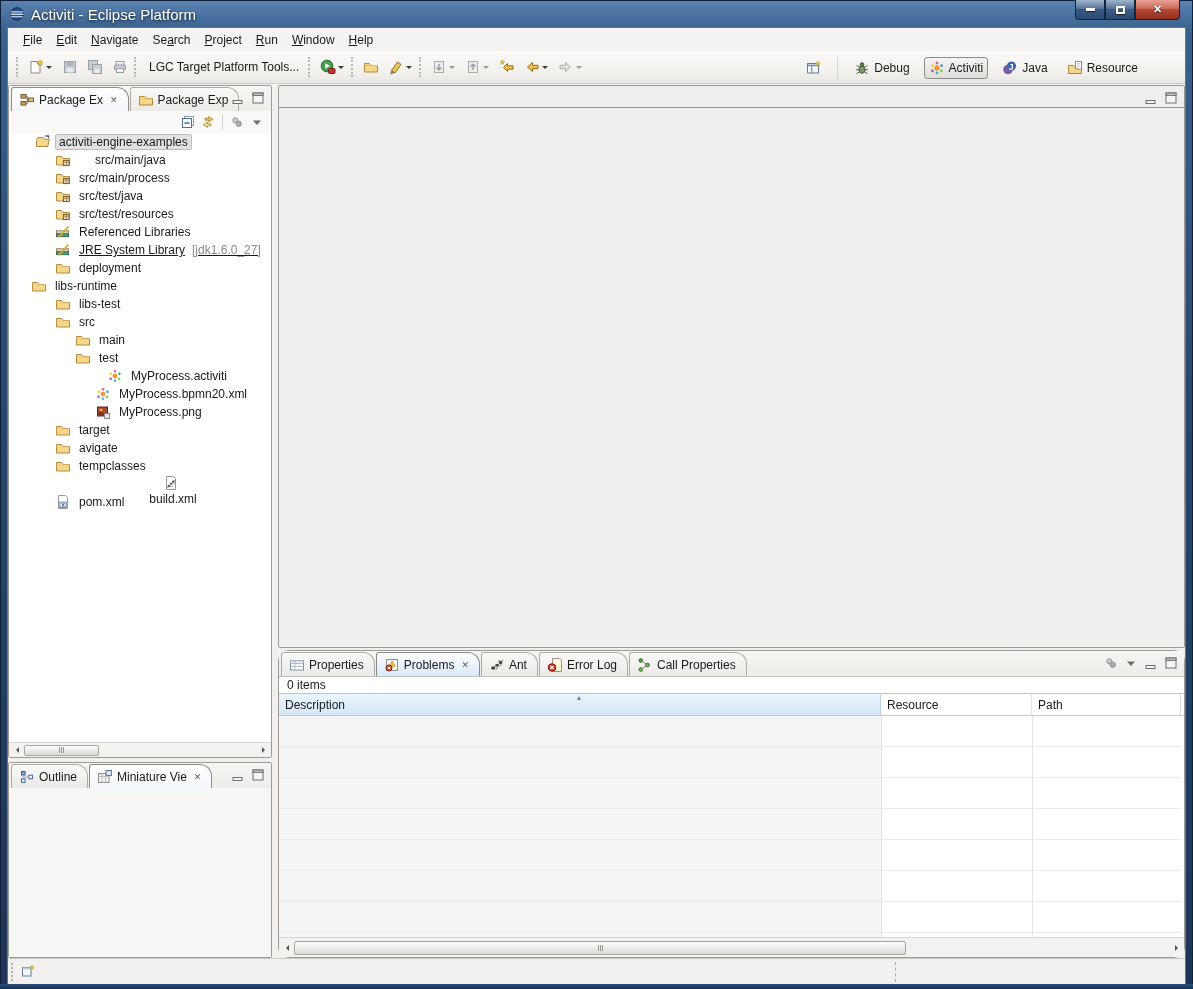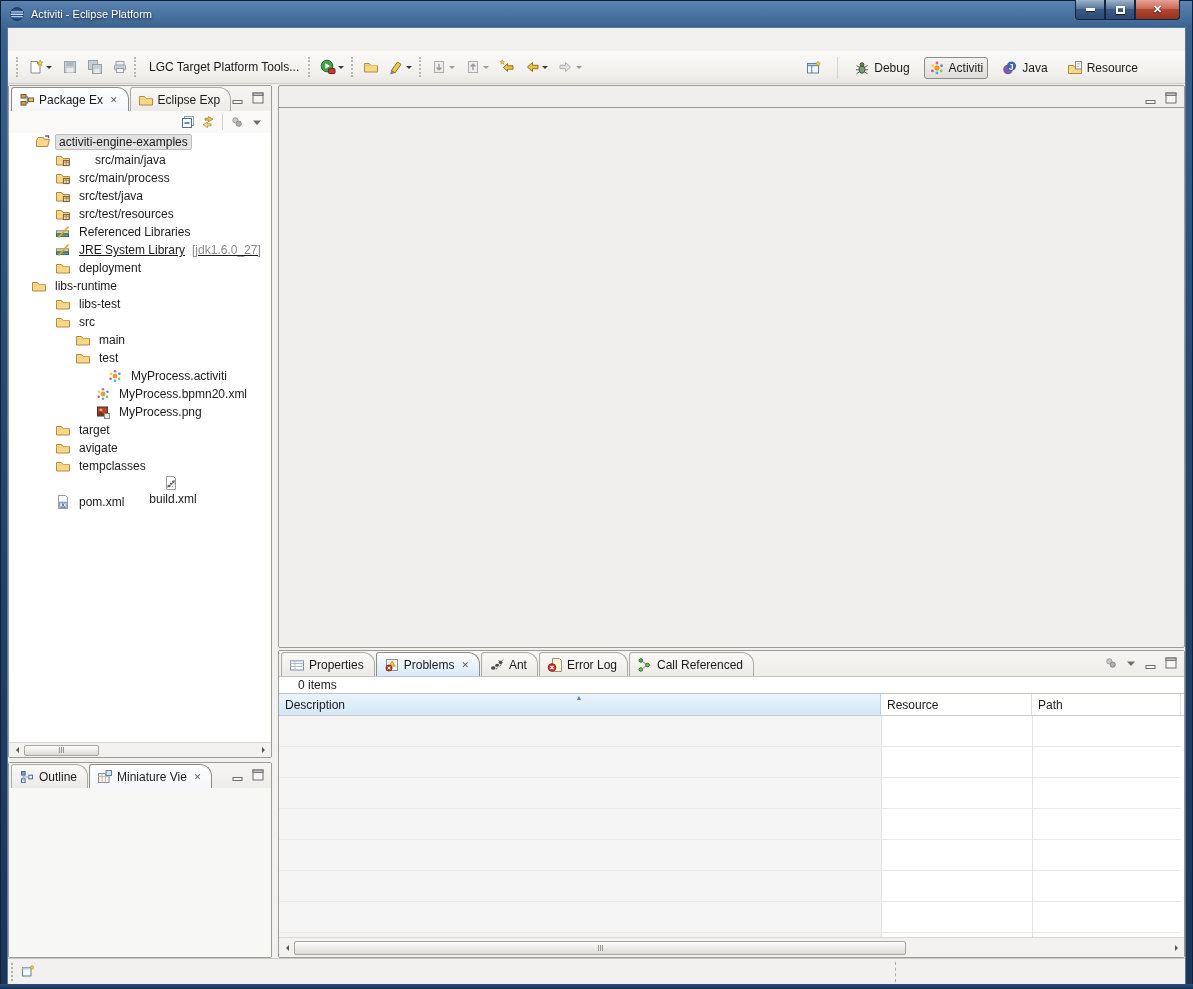--- a/index.html
+++ b/index.html
@@ -6,21 +6,21 @@
   *{box-sizing:border-box;}
   .window{
     position:relative;width:1193px;height:989px;overflow:hidden;
     font-family:"Liberation Sans",sans-serif;font-size:12px;color:#1a1a1a;
     background:linear-gradient(180deg,#5C84B2 0%,#39618E 3%,#27486F 40%,#1C3557 100%);
     box-shadow:inset 0 0 0 1px #0F2038;
   }
   
   .titlebar{position:absolute;left:0;top:0;right:0;height:28px;display:flex;align-items:center;padding-left:9px;}
   .titlebar .icon{width:16px;height:16px;margin-right:6px;}
-  .title-text{color:#fff;font-size:11px;text-shadow:0 1px 3px rgba(0,0,0,.8);}
+  .title-text{color:#fff;font-size:15px;text-shadow:0 1px 3px rgba(0,0,0,.8);}
   .win-controls{position:absolute;top:0;right:13px;display:flex;}
   .win-btn{width:30px;height:20px;display:flex;align-items:center;justify-content:center;
     border:1px solid #14253E;border-top:none;
     background:linear-gradient(180deg,#9FB4CC 0%,#57749B 45%,#3A5A85 50%,#2C4A72 100%);
     color:#fff;font-size:10px;cursor:default;}
   .win-btn.first{border-radius:0 0 0 4px;}
   .win-btn.close{width:45px;border-radius:0 0 4px 0;
     background:linear-gradient(180deg,#E8A296 0%,#C96A57 45%,#B24734 50%,#93301F 100%);}
   .win-min-glyph{width:9px;height:3px;background:#fff;box-shadow:0 1px 1px #222;}
   .win-max-glyph{width:9px;height:8px;border:2px solid #fff;box-shadow:0 1px 1px #222;}
@@ -79,21 +79,21 @@
   .sc-arrow.right::after{border-left-color:#555;margin-left:2px;}
   .sc-thumb{height:11px;border:1px solid #A9A69F;border-radius:2px;background:linear-gradient(180deg,#FDFDFD,#DCDAD6);
     display:flex;align-items:center;justify-content:center;gap:1px;}
   .sc-thumb i{display:block;width:1px;height:6px;background:#98958E;}
   .spacer{flex:1;}
   
   .editor{background:#F0EFED;}
   .editor-tabstrip{height:22px;border-bottom:1px solid #989590;background:#F0EFED;border-radius:2px 2px 0 0;}
   
   .items-bar{position:absolute;left:0;right:0;top:25px;height:18px;background:#FFFFFF;border:1px solid #C5C3BE;border-left:none;border-right:none;
-    display:flex;align-items:center;padding-left:19px;}
+    display:flex;align-items:center;padding-left:8px;}
   .table-header{position:absolute;left:0;right:0;top:43px;height:22px;display:flex;border-bottom:1px solid #C9C9C9;background:#fff;}
   .th{position:relative;display:flex;align-items:center;padding-left:6px;border-right:1px solid #E0E0E0;cursor:default;}
   .th.sorted{background:linear-gradient(180deg,#EAF4FC,#D4E7F8);border-right:1px solid #BCD2E8;}
   .sort-arrow{position:absolute;top:0;left:50%;margin-left:-4px;font-size:7px;color:#5E87AD;line-height:7px;}
   .table-body{position:absolute;left:0;right:0;top:65px;bottom:20px;overflow:hidden;background:#fff;}
   .col-bg{position:absolute;top:0;bottom:0;
     background-image:repeating-linear-gradient(180deg,transparent 0 30px,#EBEBEB 30px 31px);}
   
   .outline-content{position:absolute;left:0;right:0;top:25px;bottom:0;background:#F7F7F6;}
   
@@ -127,20 +127,30 @@
           <span class="win-max-glyph"></span>
         </div>
       <div class="win-btn close">
           <span class="win-close-glyph">✕</span>
         </div>
     </div>
   </div>
 
   <div class="client">
 
+    <div class="menubar" id="menubar">
+        <span class="menu-item"><u>F</u>ile</span>
+        <span class="menu-item"><u>E</u>dit</span>
+        <span class="menu-item"><u>N</u>avigate</span>
+        <span class="menu-item">Se<u>a</u>rch</span>
+        <span class="menu-item"><u>P</u>roject</span>
+        <span class="menu-item"><u>R</u>un</span>
+        <span class="menu-item"><u>W</u>indow</span>
+        <span class="menu-item"><u>H</u>elp</span>
+      </div>
 
     <div class="toolbar" id="toolbar">
         <div class="tb-grip"></div>
         <div class="tb-group">
           <div class="tb-btn">
             <span class="icon">
               <svg width="16" height="16" viewBox="0 0 16 16">
                 <path d="M3 2.5h6.5L12 5v9H3z" fill="#FFF" stroke="#8A8A8A"></path>
                 <path d="M9.5 2.5V5H12" fill="none" stroke="#8A8A8A"></path>
                 <path d="M12.2 1l.8 1.9 2 .3-1.5 1.4.4 2-1.7-1-1.8 1 .4-2-1.5-1.4 2-.3z" fill="#F4CE3B" stroke="#A98B1E" stroke-width=".6"></path>
@@ -333,21 +343,21 @@
             <span>Package Ex</span>
             <span class="tab-close">✕</span>
           </div>
           <div class="view-tab">
             <span class="icon">
               <svg width="16" height="16" viewBox="0 0 16 16">
                 <path d="M1.5 4.5h5l1.5 2h6.5v6.5H1.5z" fill="#F9D78A" stroke="#B28A3E"></path>
                 <path d="M1.5 7h13" stroke="#EECB74"></path>
               </svg>
             </span>
-            <span>Eclipse Exp</span>
+            <span>Package Exp</span>
           </div>
         </div>
       <div class="minmax" id="pe-minmax">
           <span class="mm-btn"><svg width="16" height="16" viewBox="0 0 16 16">
               <rect x="3" y="10.5" width="9" height="3" fill="#F5F5F5" stroke="#6E6E6E"></rect>
             </svg></span>
           <span class="mm-btn"><svg width="16" height="16" viewBox="0 0 16 16">
               <rect x="3" y="3" width="10" height="10" fill="#F5F5F5" stroke="#6E6E6E"></rect>
               <rect x="3" y="3" width="10" height="2.4" fill="#C9C9C9" stroke="#6E6E6E"></rect>
             </svg></span>
@@ -603,21 +613,21 @@
           <span class="mm-btn"><svg width="16" height="16" viewBox="0 0 16 16">
               <rect x="3" y="10.5" width="9" height="3" fill="#F5F5F5" stroke="#6E6E6E"></rect>
             </svg></span>
           <span class="mm-btn"><svg width="16" height="16" viewBox="0 0 16 16">
               <rect x="3" y="3" width="10" height="10" fill="#F5F5F5" stroke="#6E6E6E"></rect>
               <rect x="3" y="3" width="10" height="2.4" fill="#C9C9C9" stroke="#6E6E6E"></rect>
             </svg></span>
         </div>
     </div>
 
-    <div class="panel" id="pr-panel" style="left:270px;top:622px;width:907px;height:308px;">
+    <div class="panel" id="pr-panel" style="left:270px;top:622px;width:907px;height:308px;border-radius:11px;">
       <div class="tabstrip" id="pr-tabs">
           <div class="view-tab">
             <span class="icon">
               <svg width="16" height="16" viewBox="0 0 16 16">
                 <rect x="1.5" y="3.5" width="13" height="9.5" fill="#FFF" stroke="#7E91A5"></rect>
                 <rect x="1.5" y="3.5" width="13" height="1.8" fill="#C9D9E8"></rect>
                 <path d="M1.5 6.5h13M1.5 9.5h13M6 3.5v9.5" stroke="#AEBFCE" fill="none"></path>
               </svg>
             </span>
             <span>Properties</span>
@@ -657,21 +667,21 @@
           </div>
           <div class="view-tab">
             <span class="icon">
               <svg width="16" height="16" viewBox="0 0 16 16">
                 <circle cx="3.8" cy="3.5" r="1.8" fill="#58A552" stroke="#2F6E2B"></circle>
                 <circle cx="10.5" cy="8" r="1.8" fill="#79C356" stroke="#2F6E2B"></circle>
                 <circle cx="3.8" cy="12.5" r="1.8" fill="#79C356" stroke="#2F6E2B"></circle>
                 <path d="M5.5 4.5l3.5 2.5M5.5 11.5l3.5-2.5" stroke="#7A7A7A" fill="none"></path>
               </svg>
             </span>
-            <span>Call Referenced</span>
+            <span>Call Properties</span>
           </div>
         </div>
       <div class="minmax" id="pr-minmax" style="right:5px;">
           <span class="mm-btn"><svg width="16" height="16" viewBox="0 0 16 16">
               <circle cx="6.3" cy="6.3" r="2.6" fill="#C9C9C9" stroke="#9E9E9E"></circle>
               <circle cx="9.7" cy="9.7" r="2.6" fill="#AFAFAF" stroke="#8A8A8A"></circle>
             </svg></span>
           <span class="mm-btn"><svg width="16" height="16" viewBox="0 0 16 16">
               <path d="M4 6.5h8L8 11z" fill="#6E6E6E"></path>
             </svg></span>

